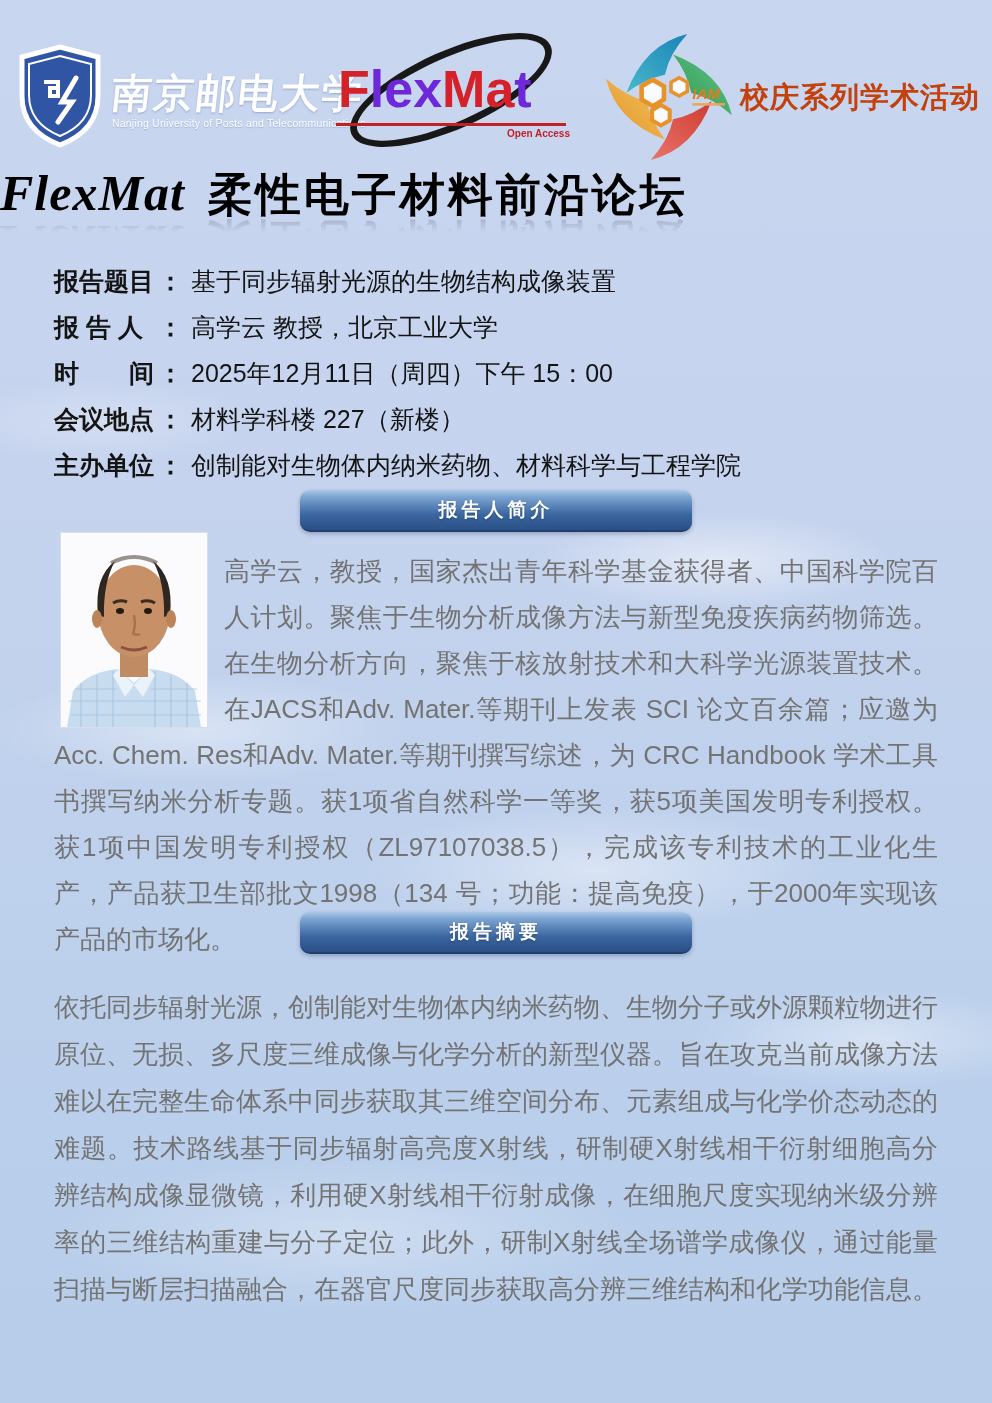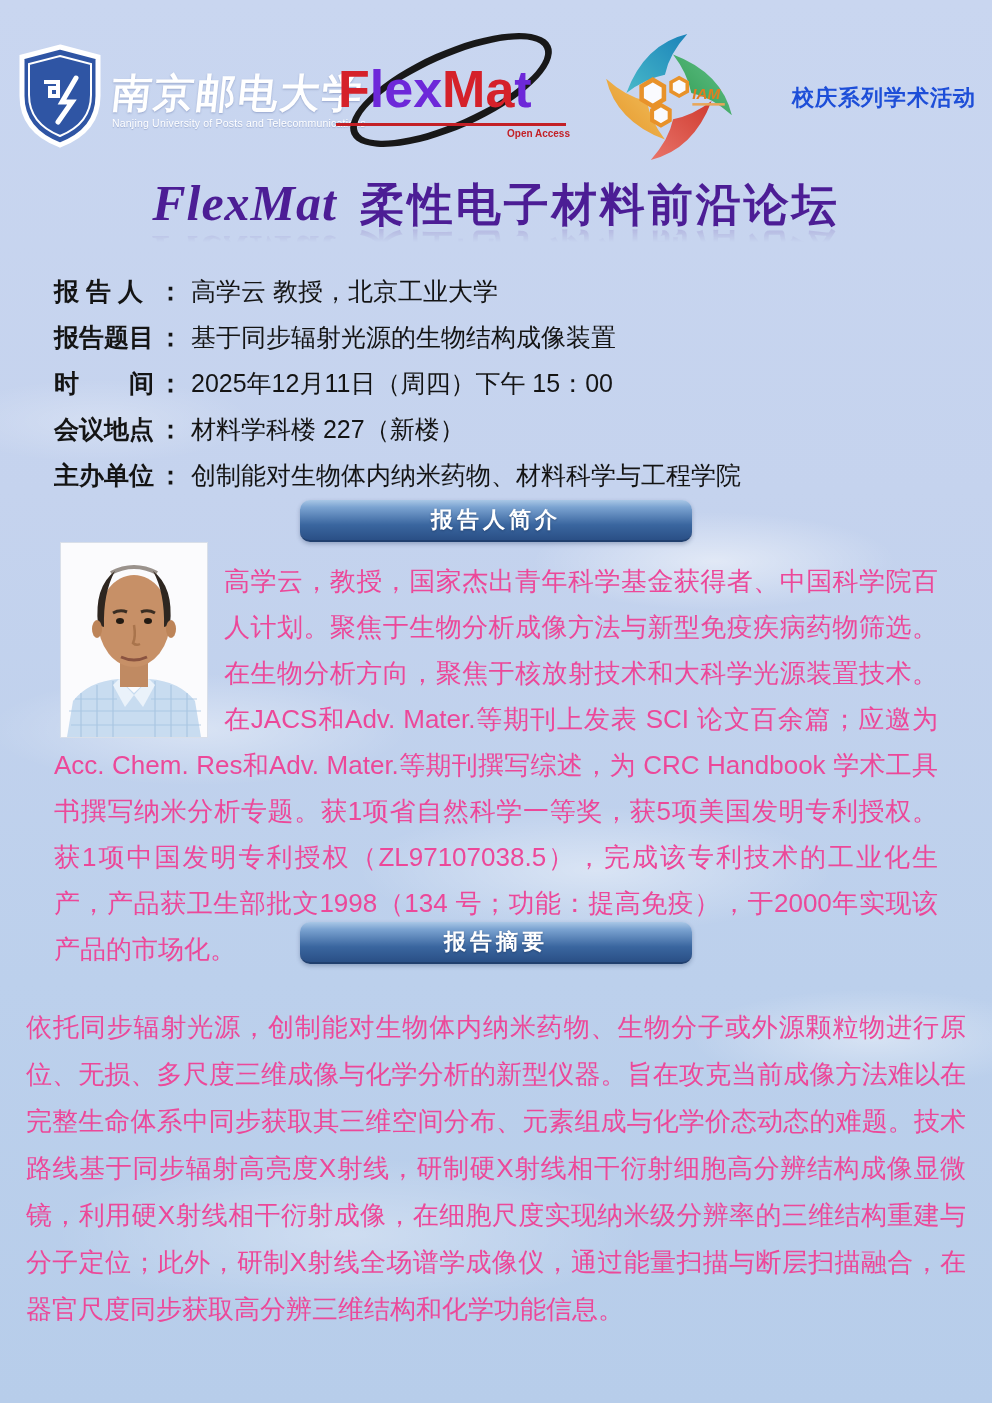--- a/index.html
+++ b/index.html
@@ -37,59 +37,59 @@
              border:7px solid #181818;border-radius:50%;transform:rotate(-24deg);}
   .fm-text{position:absolute;left:2px;top:16px;font-size:52px;font-weight:800;
            letter-spacing:0;white-space:nowrap;}
   .fm-red{color:#d5212a;}
   .fm-black{color:#6d28d9;}
   .fm-rule{position:absolute;left:0;top:80px;width:230px;height:3px;background:#c32026;}
   .fm-open{position:absolute;right:4px;top:85px;font-size:10px;color:#c32026;font-weight:700;}
   
   .iam{width:142px;height:142px;flex:0 0 auto;margin-left:24px;margin-top:-2px;}
   
-  .badge{margin-left:auto;padding-right:6px;font-size:22px;font-weight:900;
-         letter-spacing:1px;color:#1d4ed8;white-space:nowrap;}
+  .badge{margin-left:auto;padding-right:6px;font-size:29px;font-weight:900;
+         letter-spacing:1px;color:#c2410c;white-space:nowrap;}
 
   
   .main-title{
-    margin:12px 0 0 0;text-align:center;font-weight:900;line-height:58px;color:#4c1d95;
+    margin:2px 0 0 0;font-weight:900;line-height:58px;color:#000000;
     -webkit-box-reflect:below -20px linear-gradient(transparent 62%, rgba(0,0,0,.28));
   }
   .title-en{font-family:"Liberation Serif","DejaVu Serif",serif;font-style:italic;
             font-weight:700;font-size:50px;letter-spacing:1px;}
   .title-zh{font-size:45px;letter-spacing:3px;margin-left:14px;}
 
   
   .info{padding:0 54px;margin-top:30px;}
   .info-row{line-height:46px;font-size:25px;white-space:nowrap;}
   .info-label{font-weight:800;display:inline-block;min-width:104px;}
   .info-colon{font-weight:800;margin-right:8px;}
   .info-value{font-weight:400;}
 
   
   .banner{
     width:392px;height:40px;margin:2px auto 0;border-radius:10px;
     background:linear-gradient(180deg,#a9c7e6 0%,#7ba3d1 18%,#3a669f 62%,#2a4f86 100%);
     border-bottom:2px solid #203f6e;box-shadow:0 2px 4px rgba(30,50,90,.30);
     display:flex;align-items:center;justify-content:center;
   }
-  .banner span{color:#ffffff;font-size:22px;font-weight:800;letter-spacing:4px;
+  .banner span{color:#ffffff;font-size:19px;font-weight:800;letter-spacing:4px;
                text-shadow:0 1px 2px rgba(20,40,80,.45);}
   .banner-abstract{margin:-50px auto 16px;position:relative;z-index:2;}
 
   
   .bio-body{padding:0 54px;margin-top:16px;}
   .speaker-photo{float:left;width:148px;height:196px;margin:-16px 16px 0 6px;
                  border:1px solid #d9dfe9;background:#fcfcfd;box-sizing:border-box;}
   .speaker-photo svg{display:block;}
-  .para{margin:0;font-size:26px;line-height:46px;text-align:justify;color:#ec4899;}
-
-  
-  .abstract-body{padding:0 26px;margin-top:40px;}
+  .para{margin:0;font-size:26px;line-height:46px;text-align:justify;color:#737373;}
+
+  
+  .abstract-body{padding:0 54px;margin-top:30px;}
   .abstract-body .para{line-height:47px;}
 </style>
 </head>
 <body>
 
 <div class="layer">
 
   <div class="header">
 
     <div class="njupt">
@@ -152,24 +152,24 @@
     <div class="badge">校庆系列学术活动</div>
   </div>
 
   <h1 class="main-title">
     <span class="title-en">FlexMat</span>
     <span class="title-zh">柔性电子材料前沿论坛</span>
   </h1>
 
   <div class="info">
     <div class="info-row">
+      <span class="info-label">报告题目</span><span class="info-colon">：</span><span class="info-value">基于同步辐射光源的生物结构成像装置</span>
+    </div>
+    <div class="info-row">
       <span class="info-label">报 告 人</span><span class="info-colon">：</span><span class="info-value">高学云 教授，北京工业大学</span>
-    </div>
-    <div class="info-row">
-      <span class="info-label">报告题目</span><span class="info-colon">：</span><span class="info-value">基于同步辐射光源的生物结构成像装置</span>
     </div>
     <div class="info-row">
       <span class="info-label">时　　间</span><span class="info-colon">：</span><span class="info-value">2025年12月11日（周四）下午 15：00</span>
     </div>
     <div class="info-row">
       <span class="info-label">会议地点</span><span class="info-colon">：</span><span class="info-value">材料学科楼 227（新楼）</span>
     </div>
     <div class="info-row">
       <span class="info-label">主办单位</span><span class="info-colon">：</span><span class="info-value">创制能对生物体内纳米药物、材料科学与工程学院</span>
     </div>

